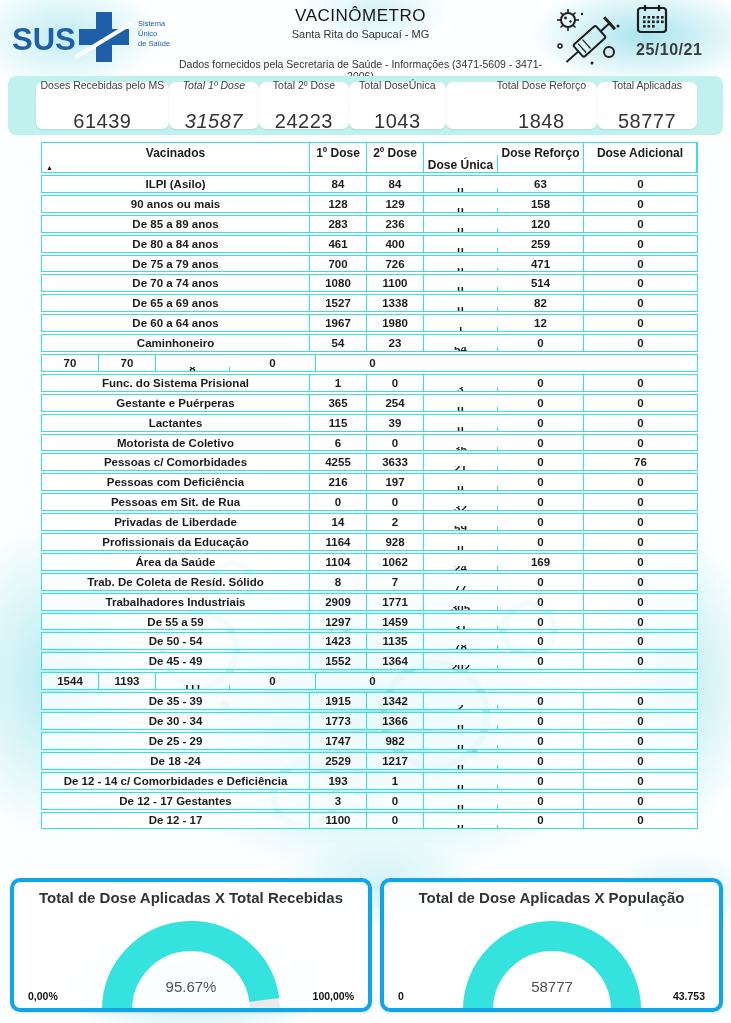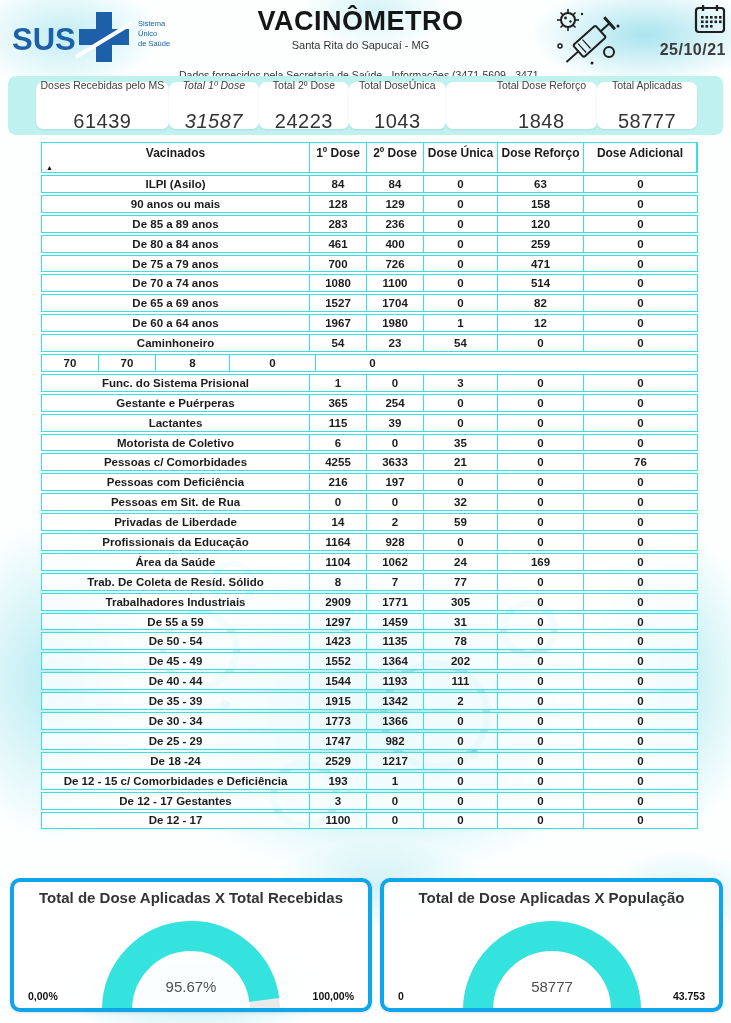--- a/index.html
+++ b/index.html
@@ -33,25 +33,25 @@
   .r2{left:380px;top:660px;width:110px;height:110px;border-color:rgba(30,170,200,.20);}
   .r3{left:270px;top:760px;width:70px;height:70px;}
   .r4{left:500px;top:600px;width:58px;height:58px;border-color:rgba(30,170,200,.15);}
   .r5{left:210px;top:560px;width:46px;height:46px;}
   .dot{position:absolute;z-index:0;border-radius:50%;background:rgba(25,160,195,.25);pointer-events:none;}
 
   
   .header{position:absolute;left:0;top:0;width:731px;height:72px;z-index:2;}
   .sus-logo{position:absolute;left:12px;top:10px;width:170px;height:54px;}
   .title-block{position:absolute;left:170px;right:180px;top:6px;text-align:center;}
-  .title{font-size:27px;font-weight:bold;letter-spacing:.5px;color:#161616;}
+  .title{font-size:17px;font-weight:normal;letter-spacing:.5px;color:#161616;}
   .subtitle{font-size:11px;color:#333;margin-top:2px;}
   .info-line{font-size:10.5px;color:#333;margin-top:18px;}
   .syringe-wrap{position:absolute;left:552px;top:6px;width:78px;height:62px;}
-  .cal-wrap{position:absolute;left:636px;top:4px;width:90px;height:64px;text-align:right;}
+  .cal-wrap{position:absolute;left:636px;top:4px;width:90px;height:64px;text-align:left;}
   .date-text{font-size:16px;font-weight:bold;color:#3c3c3c;margin-top:3px;letter-spacing:.5px;}
 
   
   .strip{position:absolute;left:8px;top:76px;width:715px;height:59px;background:var(--strip);
          border-radius:8px;z-index:2;display:flex;align-items:center;padding:0 26px 0 28px;}
   .kpi-card{background:#fff;border-radius:7px;height:47px;box-shadow:0 1px 2px rgba(0,90,90,.12);
             display:flex;flex-direction:column;align-items:center;justify-content:center;padding:2px 4px;}
   .kpi-label{font-size:10.5px;color:#3f3f3f;white-space:nowrap;}
   .kpi-value{font-size:20px;color:#343434;margin-top:19px;letter-spacing:.5px;}
   .kpi-card:nth-child(1){flex:1.52;}
@@ -67,21 +67,21 @@
          background:rgba(255,255,255,.85);font-weight:bold;font-size:12px;}
   .thead .hcell{display:flex;align-items:flex-start;justify-content:center;padding-top:3px;
                 border-right:1px solid var(--accent);}
   .thead .hcell:last-child{border-right:none;}
   .sort-arrow{position:absolute;left:4px;bottom:1px;font-size:7px;color:#111;line-height:1;}
   .trow{display:flex;height:17.9px;margin-top:2px;border:1px solid var(--accent);
         background:rgba(255,255,255,.78);font-weight:bold;font-size:11.5px;}
   .cell{display:flex;align-items:center;justify-content:center;border-right:1px solid var(--accent);
         white-space:nowrap;overflow:hidden;}
   .cell:last-child{border-right:none;}
-  .col0{width:268px;}.col1{width:57px;}.col2{width:57px;}.col3{width:74px;}.col4{width:86px;}.col5{width:113px;}
+  .col0{width:268px;}.col1{width:57px;}.col2{width:57px;}.col3{width:74px;margin-top:12px;}.col4{width:86px;}.col5{width:113px;}
 
   
   .gauge-card{position:absolute;top:878px;height:134px;background:rgba(255,255,255,.92);
               border:4px solid #0ea5e9;border-radius:10px;box-shadow:0 1px 3px rgba(0,0,0,.12);
               z-index:2;overflow:hidden;}
   .gauge-left{left:10px;width:362px;}
   .gauge-right{left:380px;width:343px;}
   .gauge-title{text-align:center;font-weight:bold;font-size:15px;color:#343434;margin-top:7px;}
   .gauge-svg{display:block;margin:0 auto;}
   .g-bg{fill:none;stroke:#eaeaea;stroke-width:30;}
@@ -269,21 +269,21 @@
         <div class="cell col0">De 70 a 74 anos</div>
         <div class="cell col1">1080</div>
         <div class="cell col2">1100</div>
         <div class="cell col3">0</div>
         <div class="cell col4">514</div>
         <div class="cell col5">0</div>
       </div>
       <div class="trow">
         <div class="cell col0">De 65 a 69 anos</div>
         <div class="cell col1">1527</div>
-        <div class="cell col2">1704</div>
+        <div class="cell col2">1338</div>
         <div class="cell col3">0</div>
         <div class="cell col4">82</div>
         <div class="cell col5">0</div>
       </div>
       <div class="trow">
         <div class="cell col0">De 60 a 64 anos</div>
         <div class="cell col1">1967</div>
         <div class="cell col2">1980</div>
         <div class="cell col3">1</div>
         <div class="cell col4">12</div>
@@ -418,21 +418,20 @@
       </div>
       <div class="trow">
         <div class="cell col0">De 45 - 49</div>
         <div class="cell col1">1552</div>
         <div class="cell col2">1364</div>
         <div class="cell col3">202</div>
         <div class="cell col4">0</div>
         <div class="cell col5">0</div>
       </div>
       <div class="trow">
-        <div class="cell col0">De 40 - 44</div>
         <div class="cell col1">1544</div>
         <div class="cell col2">1193</div>
         <div class="cell col3">111</div>
         <div class="cell col4">0</div>
         <div class="cell col5">0</div>
       </div>
       <div class="trow">
         <div class="cell col0">De 35 - 39</div>
         <div class="cell col1">1915</div>
         <div class="cell col2">1342</div>
@@ -458,21 +457,21 @@
       </div>
       <div class="trow">
         <div class="cell col0">De 18 -24</div>
         <div class="cell col1">2529</div>
         <div class="cell col2">1217</div>
         <div class="cell col3">0</div>
         <div class="cell col4">0</div>
         <div class="cell col5">0</div>
       </div>
       <div class="trow">
-        <div class="cell col0">De 12 - 15 c/ Comorbidades e Deficiência</div>
+        <div class="cell col0">De 12 - 14 c/ Comorbidades e Deficiência</div>
         <div class="cell col1">193</div>
         <div class="cell col2">1</div>
         <div class="cell col3">0</div>
         <div class="cell col4">0</div>
         <div class="cell col5">0</div>
       </div>
       <div class="trow">
         <div class="cell col0">De 12 - 17 Gestantes</div>
         <div class="cell col1">3</div>
         <div class="cell col2">0</div>

